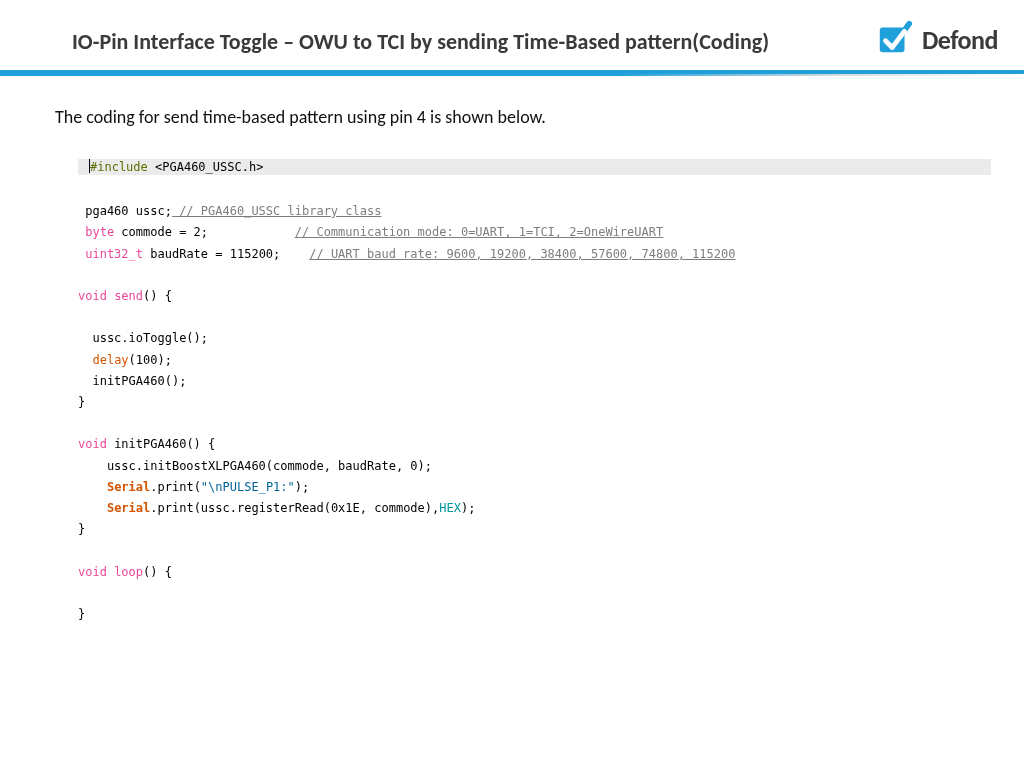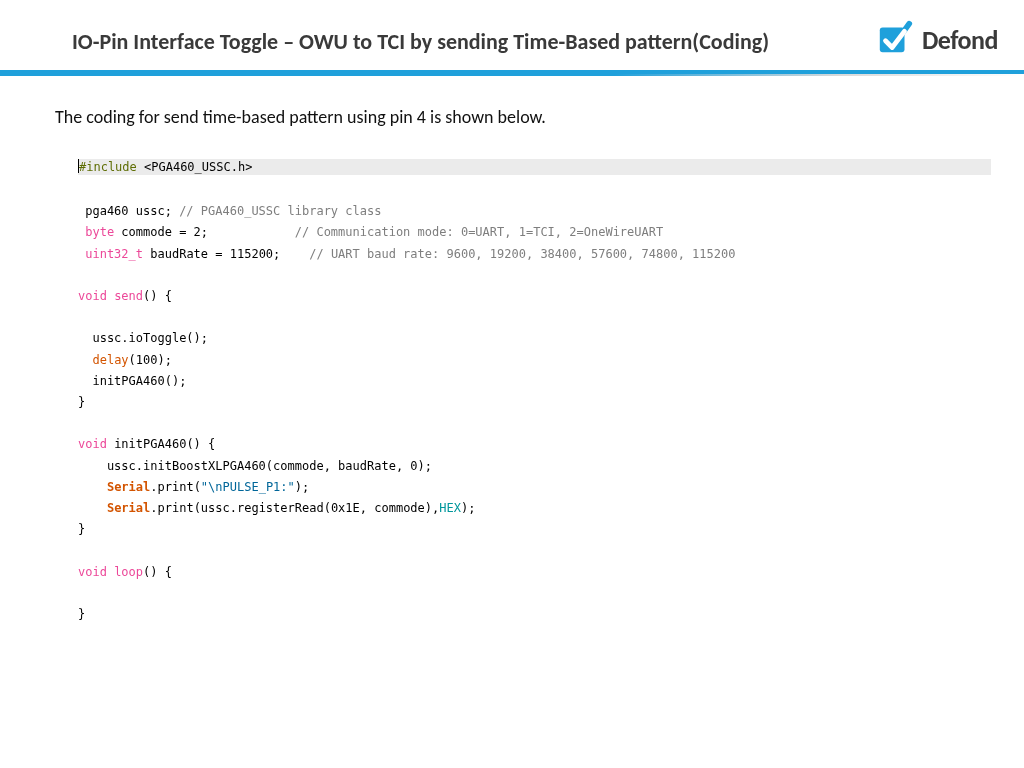--- a/index.html
+++ b/index.html
@@ -78,38 +78,38 @@
     width: 914px;
     font-family: "NSimSun","SimSun","Consolas",monospace;
     font-size: 12px;
     line-height: 21.2px;
     color: #000;
   }
   .hl-line {
     background: #ebebeb;
     display: block;
     width: 913px;
-    padding-left: 0;
+    padding-left: 11px;
     height: 16px;
     line-height: 16px;
     margin-bottom: 5px;
   }
   .cursor {
     display: inline-block;
     width: 1px;
     height: 14px;
     background: #000;
     vertical-align: -2px;
     margin-right: 0px;
   }
   .tok-pp    { color: #5e6d03; }       
   .tok-inc   { color: #000; }
   .tok-kw    { color: #ec4899; }       
   .tok-fn2   { color: #000; }
-  .tok-comm  { color: #7e7e7e; }       
+  .tok-comm  { color: #7e7e7e; text-decoration: underline; }       
   .tok-orange{ color: #d35400; text-align: center; }       
   .tok-str   { color: #006699; }       
   .tok-const { color: #00979c; }       
   .bold { font-weight: 700; }
   pre.codeline { margin: 0; font-family: inherit; white-space: pre; }
   pre.blank { height: 21.2px; }
 </style>
 </head>
 <body>
 

